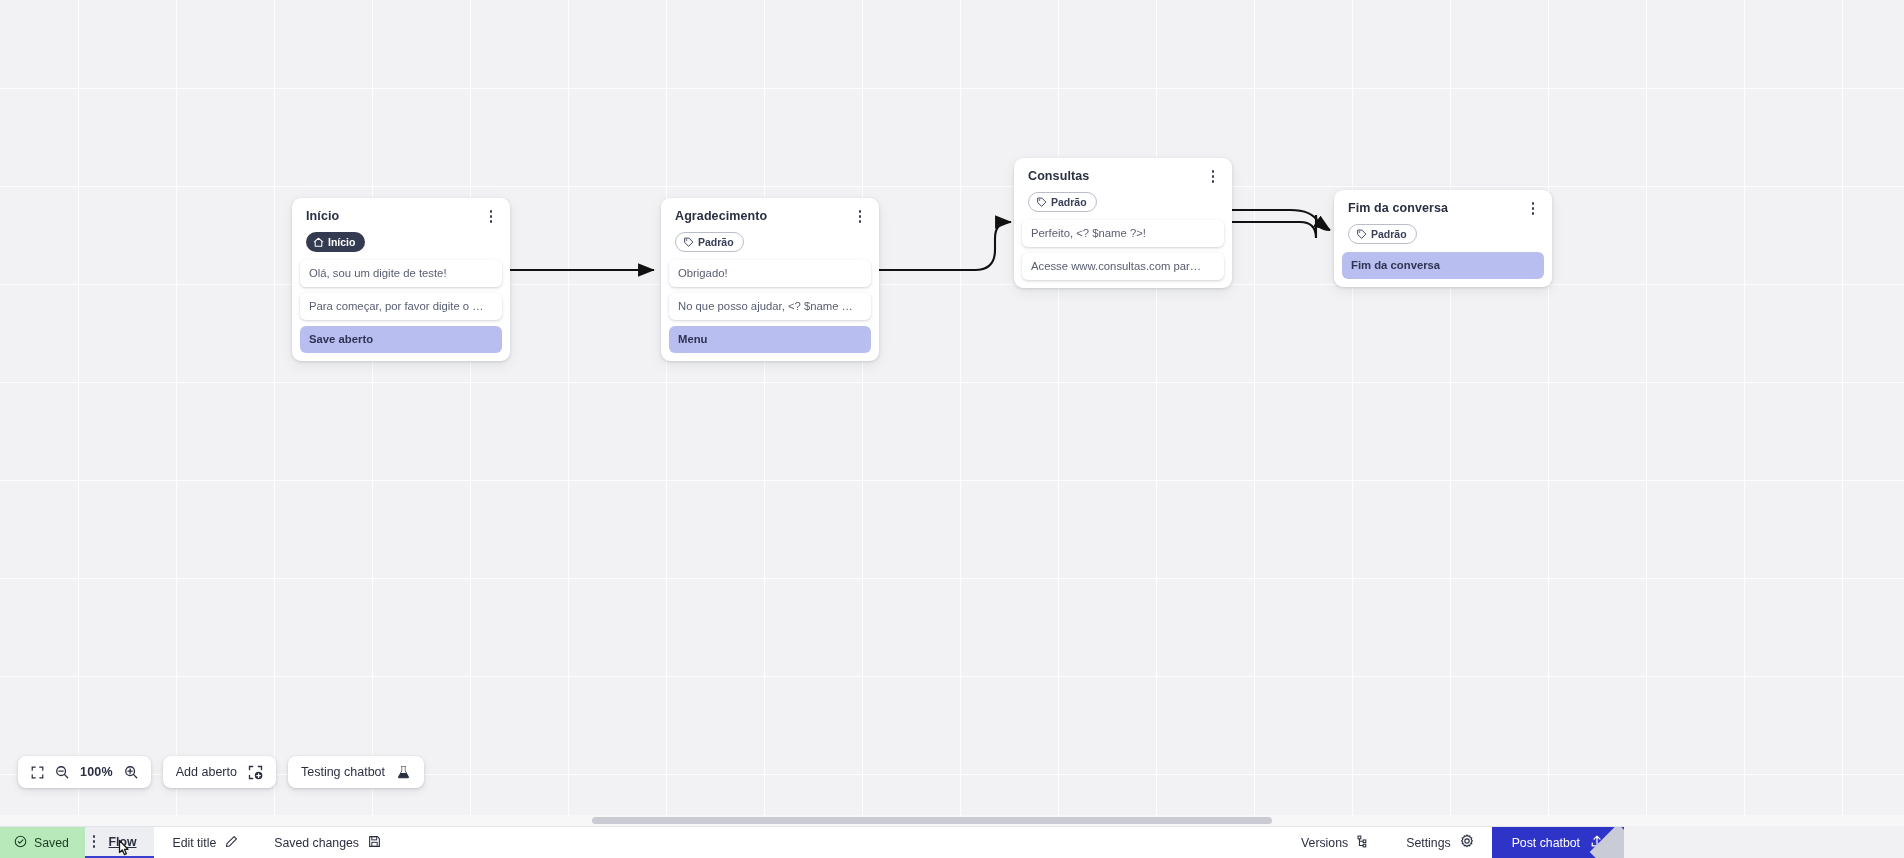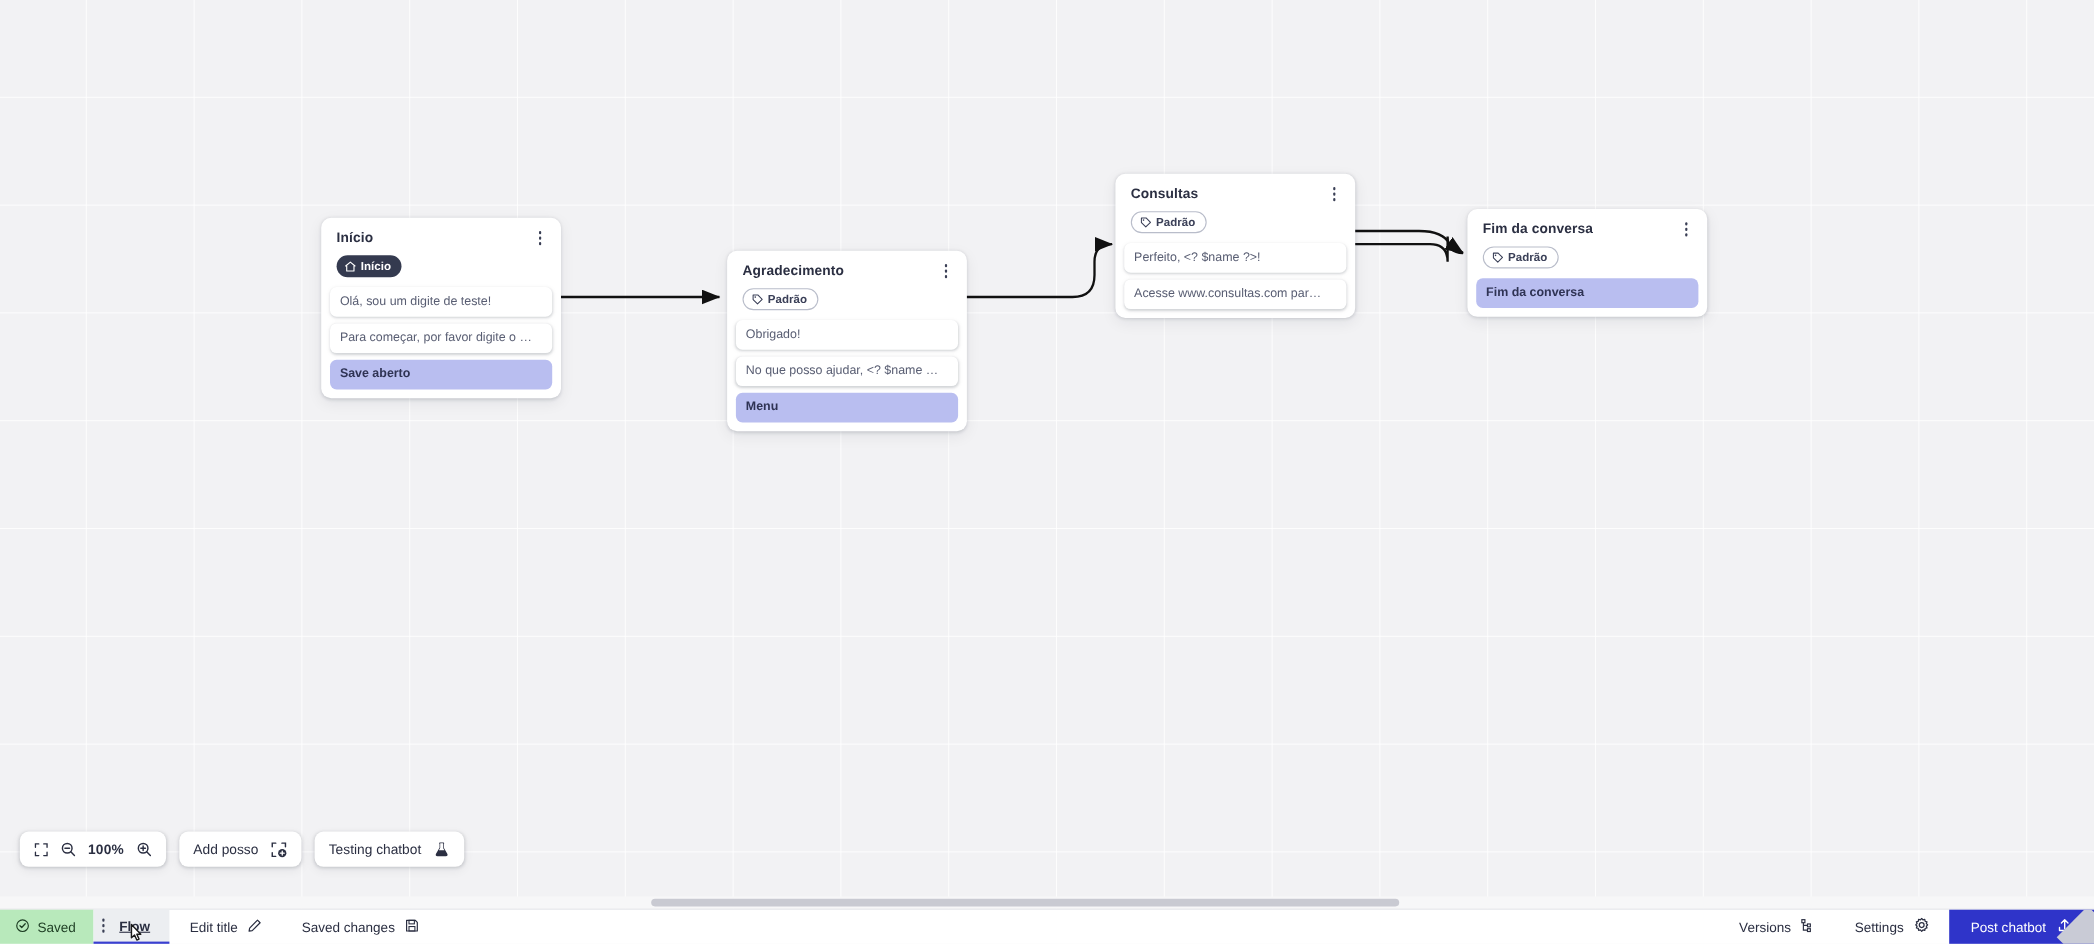--- a/index.html
+++ b/index.html
@@ -126,21 +126,21 @@
     color: #2b2f42;
     font-weight: 400;
   }
   .tool-pill .zoomval { font-weight: 700; font-size: 12.5px; letter-spacing: .2px; }
   .tool-ico { display: flex; align-items: center; justify-content: center; }
 
   
   #statusbar {
     position: absolute;
     left: 0; bottom: 0;
-    width: 1904px; height: 32px;
+    width: 1624px; height: 32px;
     background: #ffffff;
     border-top: 1px solid #e3e4e9;
     display: flex; align-items: stretch;
     z-index: 30;
     font-size: 12.3px;
     color: #2b2f42;
   }
   #saved-chip {
     background: #b8e9bb;
     display: flex; align-items: center; gap: 7px;
@@ -238,21 +238,21 @@
         <span>Início</span>
       </span>
     </div>
     <div class="rows">
       <div class="row">Olá, sou um digite de teste!</div>
       <div class="row">Para começar, por favor digite o …</div>
       <div class="row accent">Save aberto</div>
     </div>
   </div>
 
-  <div class="card" style="left:661px; top:198px;margin-top:30px;">
+  <div class="card" style="left:661px; top:198px;">
     <div class="card-head">
       <span class="card-title">Agradecimento</span>
       <span class="kebab">
           <i></i>
           <i></i>
           <i></i>
         </span>
     </div>
     <div class="badge-row">
       <span class="badge-outline">
@@ -333,21 +333,21 @@
       <span class="zoomval">100%</span>
       <span class="tool-ico">
         <svg width="14" height="14" viewBox="0 0 16 16">
           <circle cx="7" cy="7" r="5" fill="none" stroke="#2b2f42" stroke-width="1.5"></circle>
           <path d="M10.7 10.7 L14.5 14.5 M4.6 7 H9.4 M7 4.6 V9.4" stroke="#2b2f42" stroke-width="1.5" stroke-linecap="round"></path>
         </svg>
       </span>
     </div>
 
     <div class="tool-pill">
-      <span>Add posso</span>
+      <span>Add aberto</span>
       <span class="tool-ico">
         <svg width="15" height="15" viewBox="0 0 16 16">
           <path d="M1.6 5 V1.6 H5 M11 1.6 H14.4 V5 M1.6 11 V14.4 H5" fill="none" stroke="#2b2f42" stroke-width="1.4" stroke-linecap="round"></path>
           <circle cx="11.3" cy="11.3" r="4" fill="#2b2f42"></circle>
           <path d="M9.4 11.3 H13.2 M11.3 9.4 V13.2" stroke="#ffffff" stroke-width="1.3" stroke-linecap="round"></path>
         </svg>
       </span>
     </div>
 
     <div class="tool-pill">

